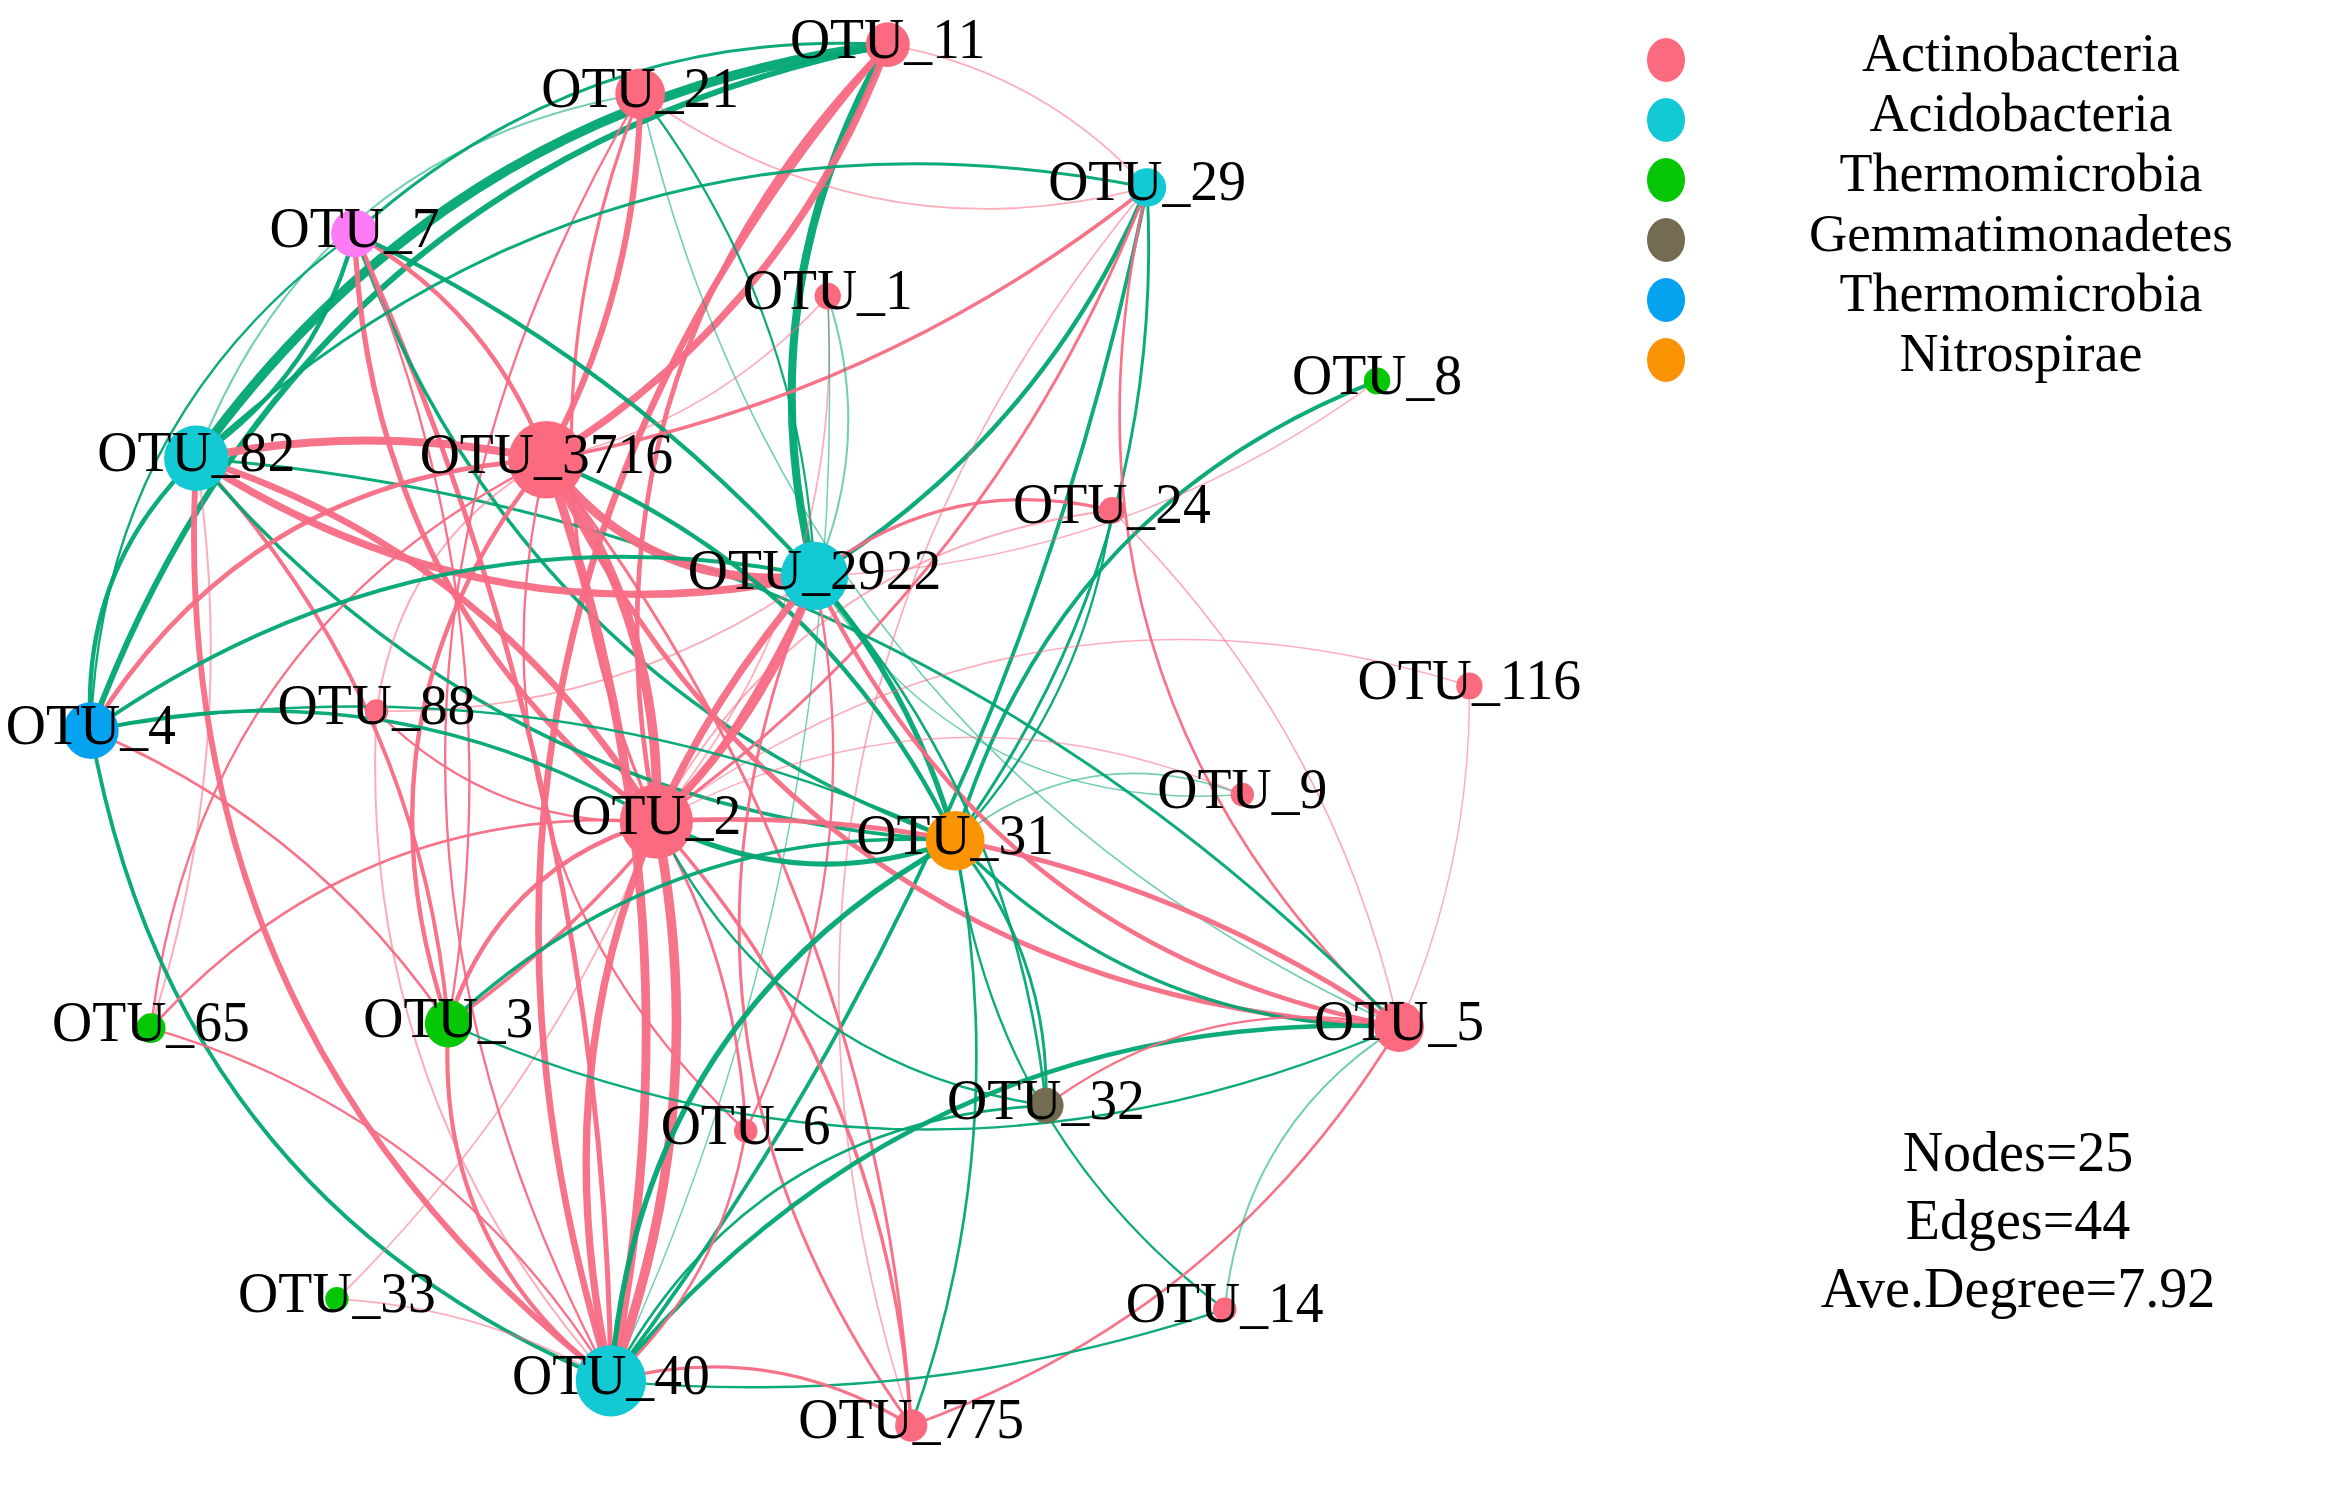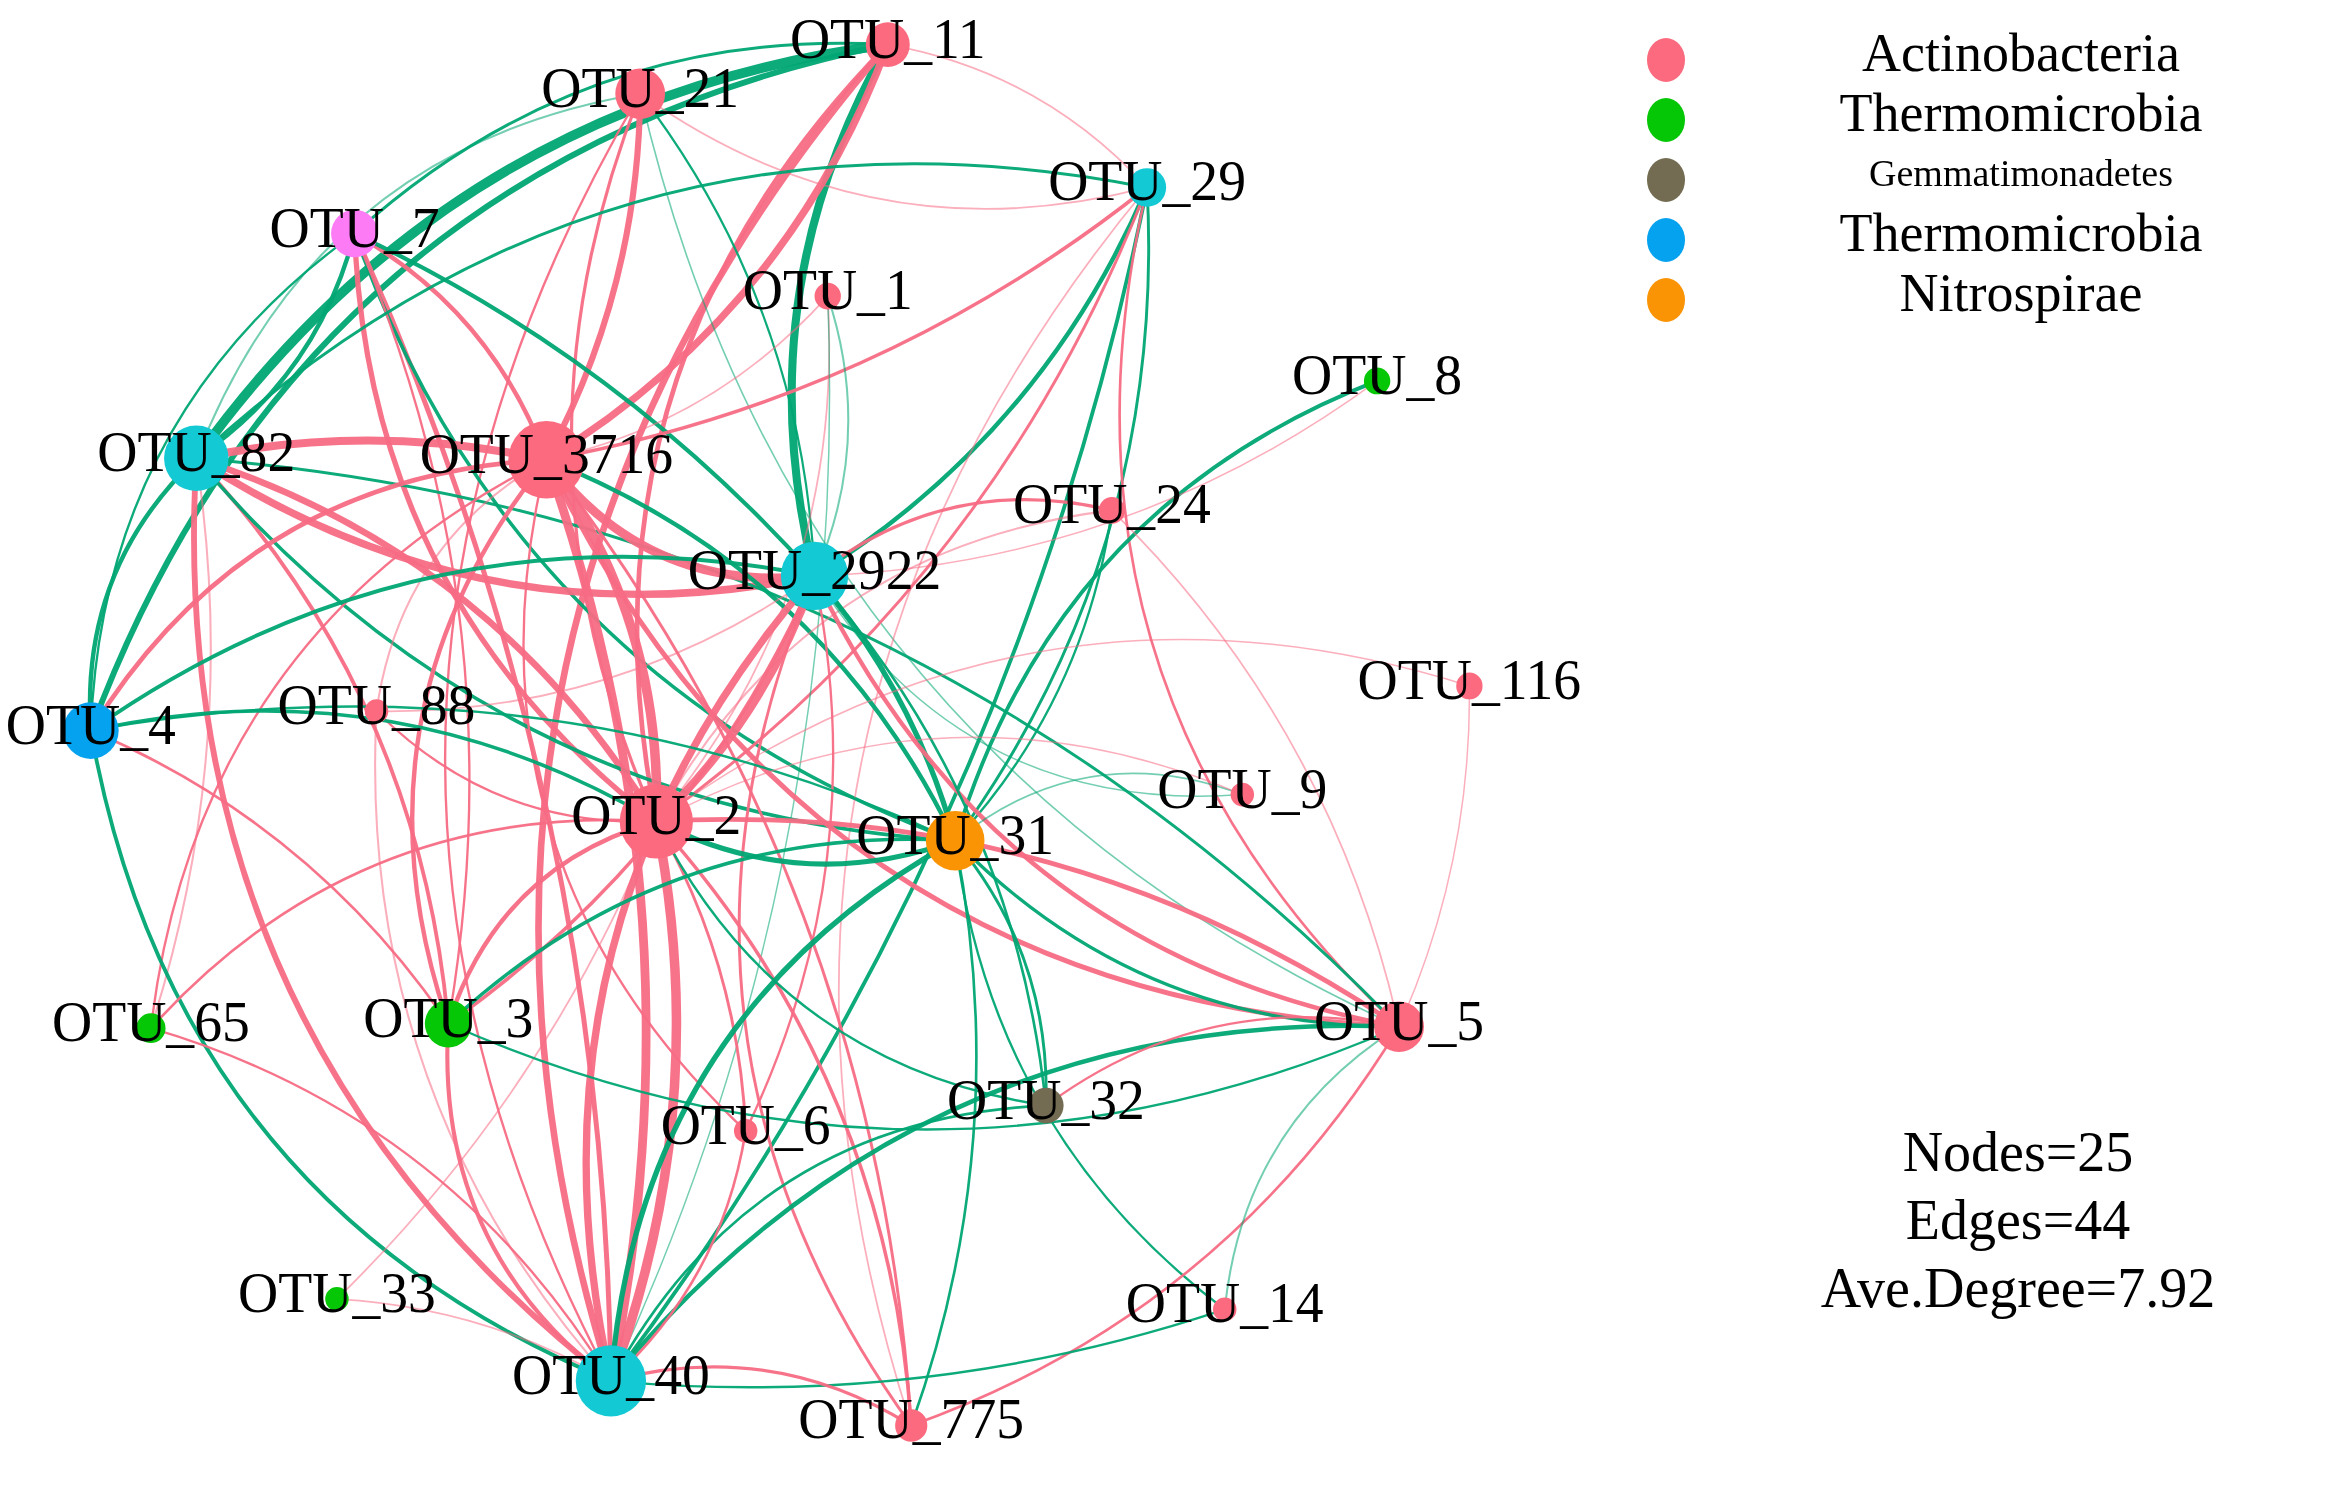--- a/index.html
+++ b/index.html
@@ -60,21 +60,21 @@
   }
   .legend-text {
     flex: 1 1 auto;
     text-align: center;
     font-size: 54px;
     line-height: 58px;
     color: #000;
     white-space: nowrap;
     font-family: "Liberation Serif", "DejaVu Serif", serif;
   }
-  .legend-row.wide .legend-text { font-size: 38px; }
+  .legend-row.wide .legend-text { font-size: 53px; }
   #stats {
     position: absolute;
     left: 1668px;
     top: 1118px;
     width: 700px;
     text-align: center;
     font-size: 56px;
     line-height: 68px;
     color: #000;
     font-family: "Liberation Serif", "DejaVu Serif", serif;
@@ -256,20 +256,26 @@
 
 <div id="legend">
   <div class="legend-row">
     <span class="legend-dot-cell">
       <span class="legend-dot" id="dot0" style="background: rgb(251, 106, 126);"></span>
     </span>
     <span class="legend-text">Actinobacteria</span>
   </div>
   <div class="legend-row">
     <span class="legend-dot-cell">
+      <span class="legend-dot" id="dot1" style="background: rgb(18, 201, 212);"></span>
+    </span>
+    <span class="legend-text">Acidobacteria</span>
+  </div>
+  <div class="legend-row">
+    <span class="legend-dot-cell">
       <span class="legend-dot" id="dot2" style="background: rgb(6, 199, 6);"></span>
     </span>
     <span class="legend-text">Thermomicrobia</span>
   </div>
   <div class="legend-row wide">
     <span class="legend-dot-cell">
       <span class="legend-dot" id="dot3" style="background: rgb(115, 107, 82);"></span>
     </span>
     <span class="legend-text">Gemmatimonadetes</span>
   </div>

